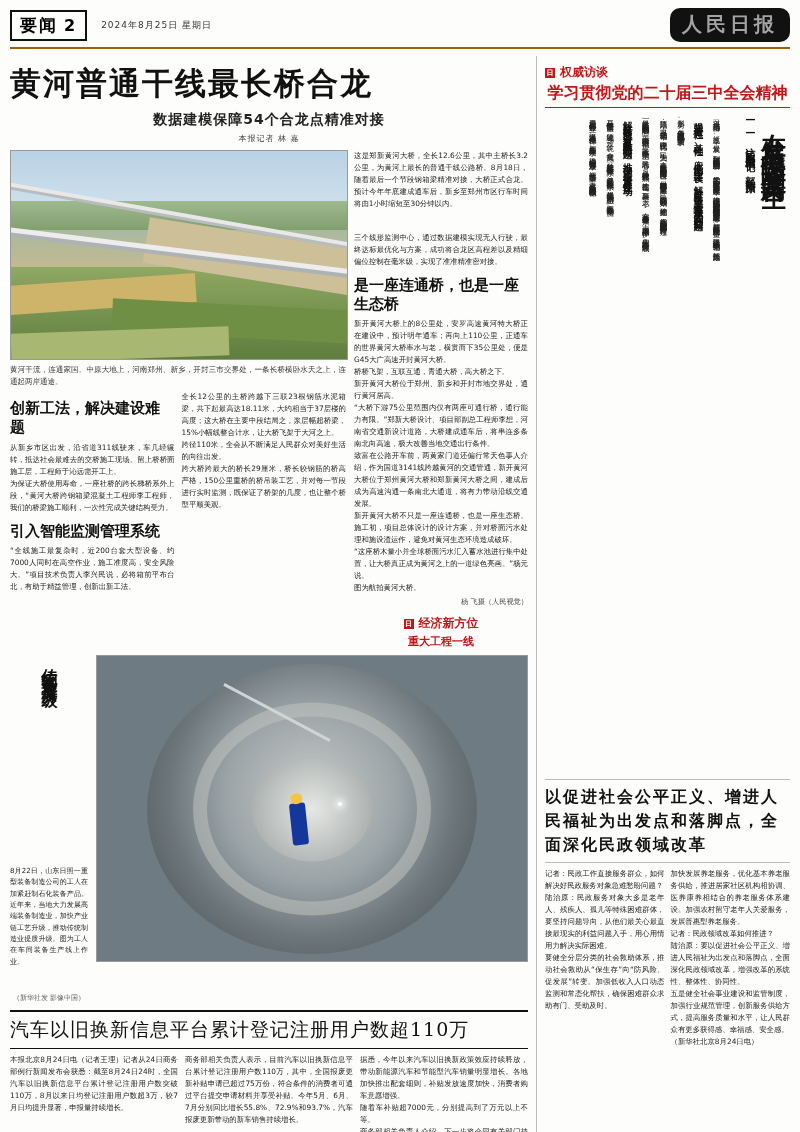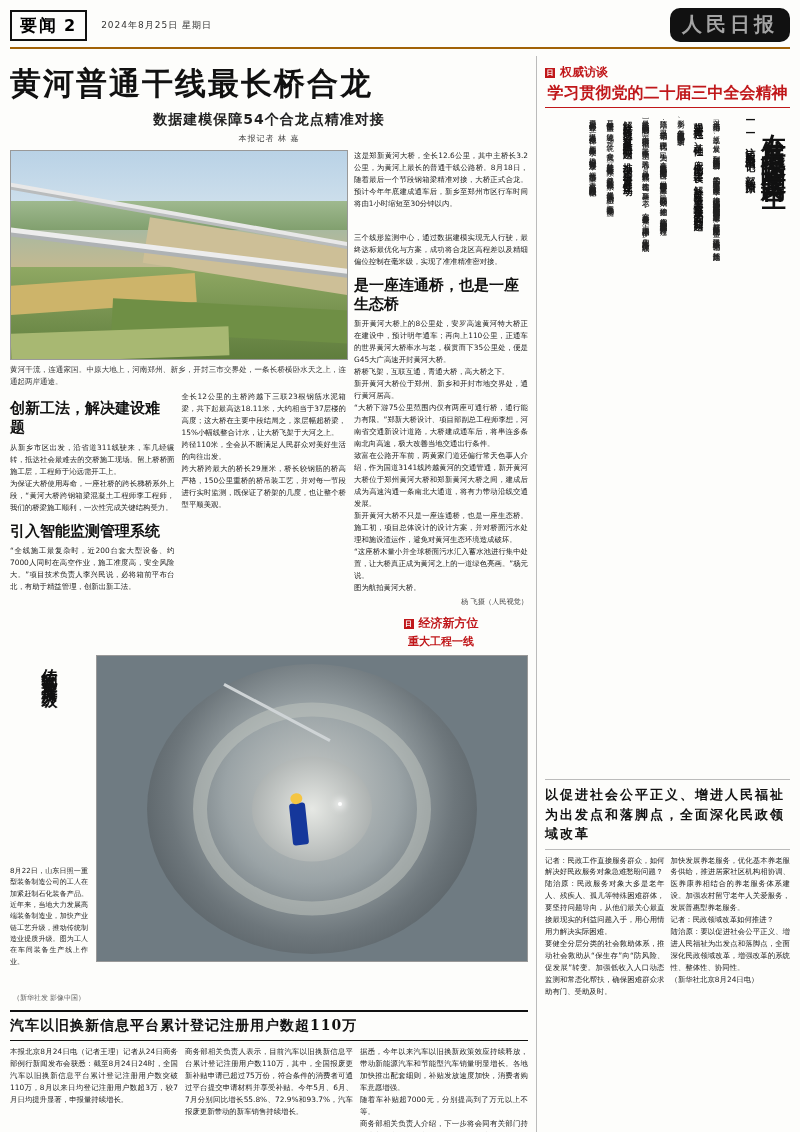--- a/index.html
+++ b/index.html
@@ -41,21 +41,21 @@
   .lower{display:flex;gap:8px;margin-top:6px;}
   .photo2{width:430px;height:305px;border:1px solid #999;position:relative;overflow:hidden;background:#6f7b82;}
   .tank{position:absolute;left:50%;top:50%;width:330px;height:290px;transform:translate(-50%,-50%);border-radius:50%;background:radial-gradient(circle at 50% 45%,#c9ccc9 0%,#9aa3a6 38%,#6d767b 62%,#3f474c 100%);}
   .tank-ring{position:absolute;left:50%;top:50%;width:210px;height:185px;transform:translate(-50%,-50%);border-radius:50%;border:14px solid rgba(190,195,190,.55);}
   .tank-ring2{position:absolute;left:50%;top:50%;width:120px;height:105px;transform:translate(-50%,-50%);border-radius:50%;background:radial-gradient(circle,#e6e8e4,#9aa0a0);}
   .worker{position:absolute;left:47%;top:55%;width:16px;height:42px;background:#15379b;transform:translate(-50%,-50%) rotate(-6deg);border-radius:3px;}
   .worker:after{content:"";position:absolute;left:2px;top:-10px;width:12px;height:11px;background:#f5c542;border-radius:50%;}
   .ladder{position:absolute;left:28%;top:18%;width:120px;height:3px;background:#cfd4d6;transform:rotate(28deg);}
   .spark{position:absolute;left:56%;top:48%;width:4px;height:4px;background:#fff;border-radius:50%;box-shadow:0 0 7px 3px rgba(255,255,255,.8);}
   .bottom-block{border-top:2px solid #111;margin-top:7px;padding-top:5px;}
-  .bh{font-family:"DejaVu Serif","Liberation Serif",serif;font-size:14px;font-weight:bold;letter-spacing:1px;color:#111;}
+  .bh{font-family:"DejaVu Serif","Liberation Serif",serif;font-size:19px;font-weight:normal;letter-spacing:1px;color:#111;}
   .rule{border-top:1px solid #111;margin:5px 0;}
   .rule-thin{border-top:1px solid #bbb;margin:5px 0;}
   .vtxt{writing-mode:vertical-rl;font-size:7.4px;line-height:1.7;color:#222;height:100%;letter-spacing:.5px;}
   .bigv{writing-mode:vertical-rl;text-orientation:upright;font-family:"DejaVu Serif","Liberation Serif",serif;font-size:25px;font-weight:bold;letter-spacing:5px;color:#111;}
   .midv{writing-mode:vertical-rl;text-orientation:upright;font-size:11px;font-weight:bold;letter-spacing:2px;color:#111;}
   .sig{text-align:right;font-size:7.2px;color:#444;margin-top:3px;}
   .tag{font-size:7px;color:#666;}
 </style>
 </head>
 <body>
@@ -185,32 +185,33 @@
           <div class="vtxt">新形势、新任务对中国式现代化民政工作提出新要求。</div>
           <div class="vtxt">陆治原：习近平总书记强调，中国式现代化，民生为大。全会从不断满足人民群众对美好生活的向往出发，对保障和改善民生作了重要部署。民政部门要深刻领会、准确把握，切实把全会精神贯彻落实到民政工作各方面全过程。</div>
           <div class="vtxt">一是始终坚持以人民为中心的发展思想，不断增进民生福祉。民政工作关系民生、连着民心，是社会建设的兜底性、基础性工作。要聚焦“一老一小”，完善基本养老服务体系，加强未成年人保护工作，兜住兜牢基本民生保障底线。</div>
           <div class="midv" style="font-size:9.5px;">解决好民政服务对象急难愁盼问题，推动保民生与促发展良性互动</div>
           <div class="vtxt">二是加快健全覆盖全民、统筹城乡、公平统一、安全规范、可持续的多层次社会保障体系。健全分层分类的社会救助体系，加强低收入人口动态监测，完善专项救助制度。</div>
           <div class="vtxt">三是积极发展社会服务业，满足人民群众多样化、多层次的服务需求。推动社会组织健康有序发展，规范慈善事业，激发社会力量参与社会治理的积极性。</div>
         </div>
       </div>
 
       <div class="rule-thin"></div>
-      <div class="midv" style="writing-mode:horizontal-tb;text-orientation:mixed;font-size:13px;line-height:1.5;">以促进社会公平正义、增进人民福祉为出发点和落脚点，全面深化民政领域改革</div>
+      <div class="midv" style="writing-mode:horizontal-tb;text-orientation:mixed;font-size:16px;line-height:1.5;">以促进社会公平正义、增进人民福祉为出发点和落脚点，全面深化民政领域改革</div>
       <div class="rule-thin"></div>
       <div class="txtcols" style="gap:6px;">
         <div class="c">
           <div class="txt">记者：民政工作直接服务群众，如何解决好民政服务对象急难愁盼问题？</div>
           <div class="txt">陆治原：民政服务对象大多是老年人、残疾人、孤儿等特殊困难群体，要坚持问题导向，从他们最关心最直接最现实的利益问题入手，用心用情用力解决实际困难。</div>
           <div class="txt">要健全分层分类的社会救助体系，推动社会救助从“保生存”向“防风险、促发展”转变。加强低收入人口动态监测和常态化帮扶，确保困难群众求助有门、受助及时。</div>
         </div>
         <div class="c">
           <div class="txt">加快发展养老服务，优化基本养老服务供给，推进居家社区机构相协调、医养康养相结合的养老服务体系建设。加强农村留守老年人关爱服务，发展普惠型养老服务。</div>
           <div class="txt">记者：民政领域改革如何推进？</div>
           <div class="txt">陆治原：要以促进社会公平正义、增进人民福祉为出发点和落脚点，全面深化民政领域改革，增强改革的系统性、整体性、协同性。</div>
+          <div class="txt">五是健全社会事业建设和监管制度，加强行业规范管理，创新服务供给方式，提高服务质量和水平，让人民群众有更多获得感、幸福感、安全感。</div>
           <div class="txt">（新华社北京8月24日电）</div>
           <div class="sig"></div>
         </div>
       </div>
     </div>
 
   </div>
 </div>
 
 </body></html>

